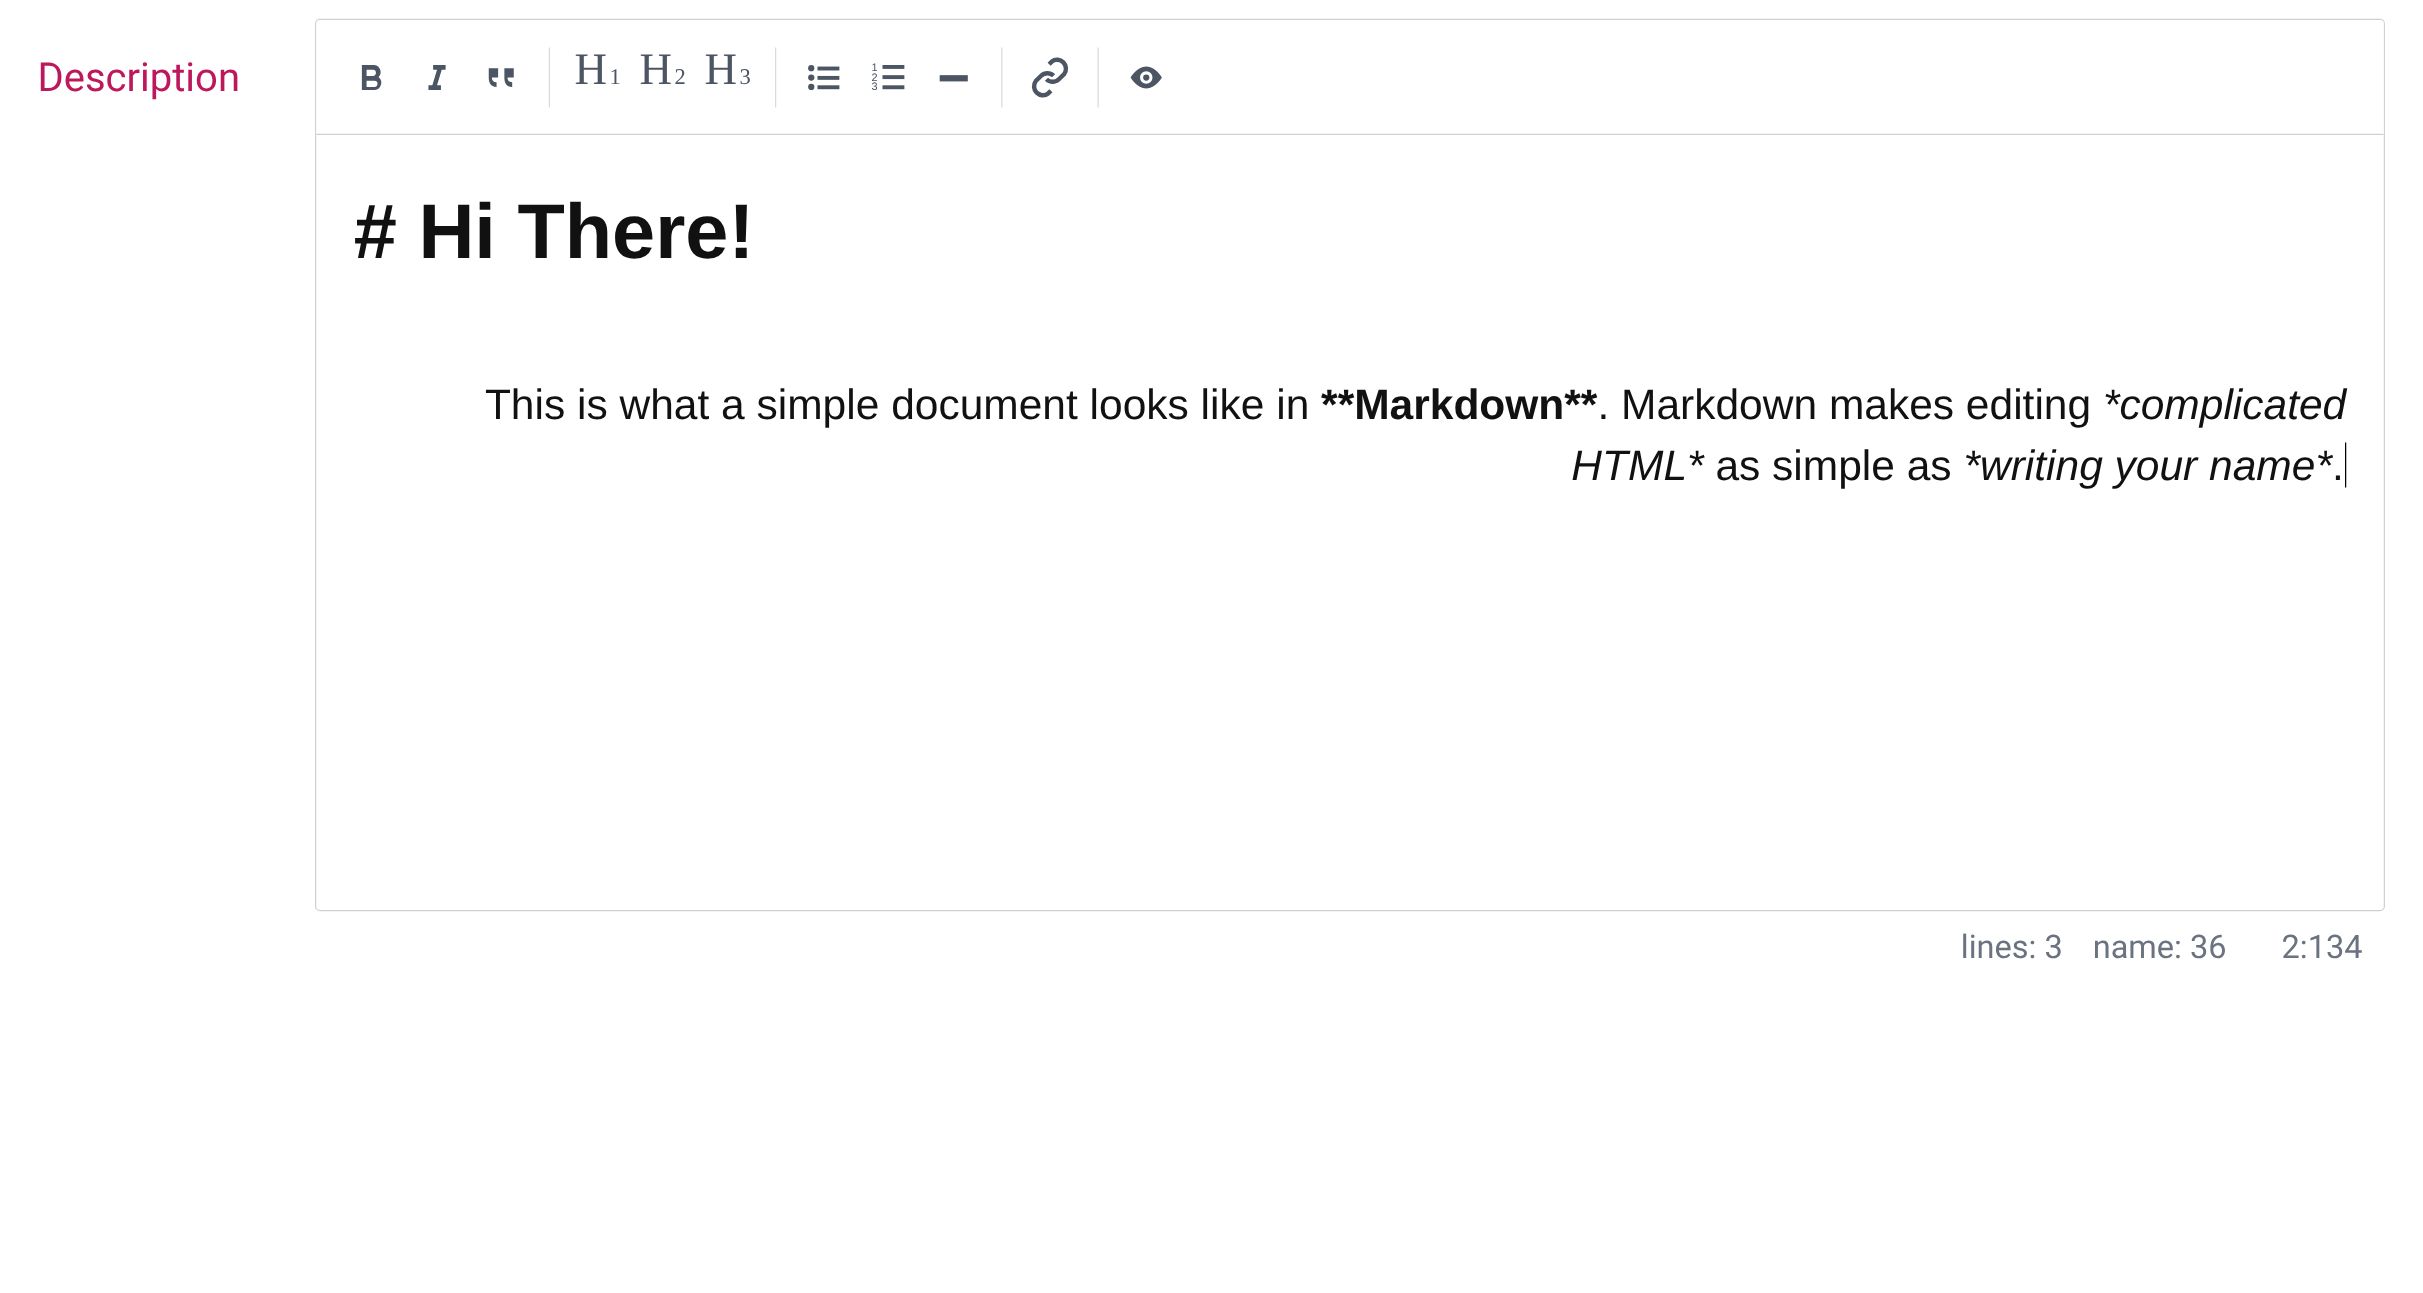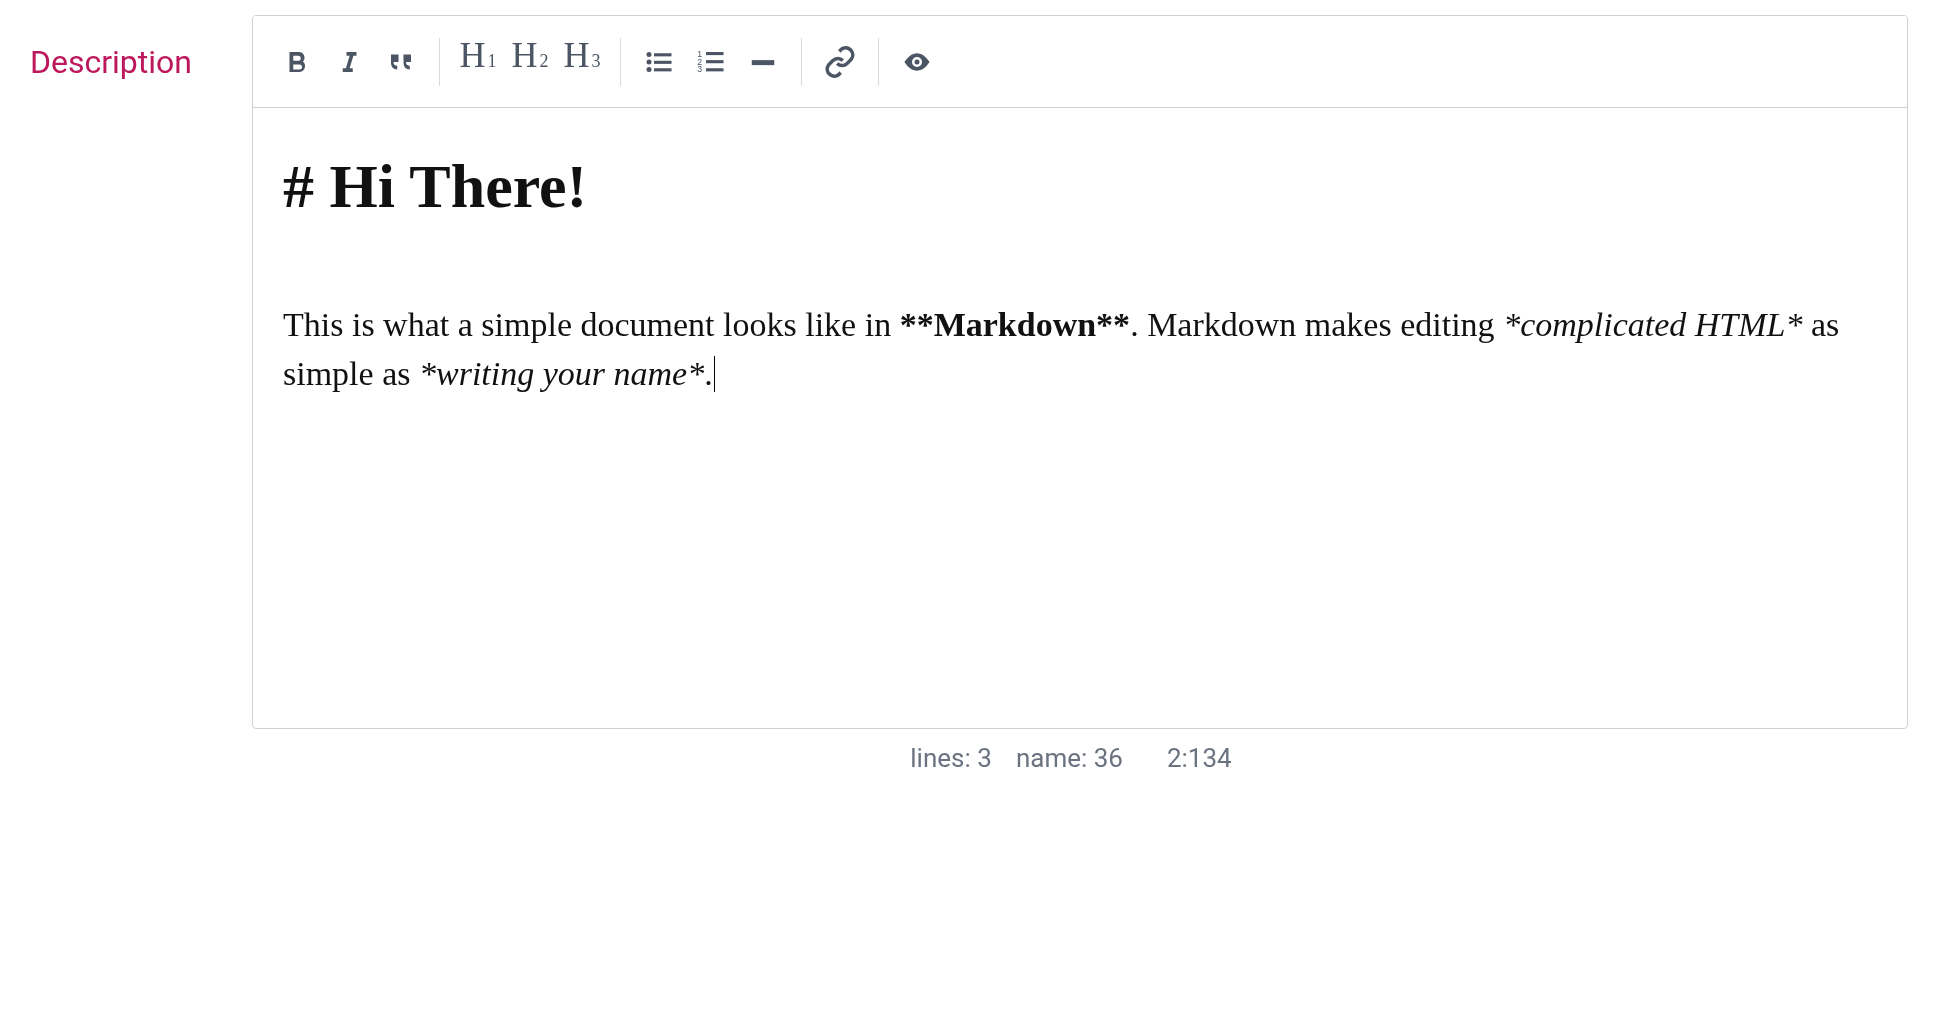--- a/index.html
+++ b/index.html
@@ -67,45 +67,46 @@
       display: inline-flex;
       align-items: baseline;
     }
     .heading-sub {
       font-size: 18px;
       margin-left: 2px;
     }
     .content-area {
       padding: 35px 30px 300px 30px;
       min-height: 620px;
-      font-family: Liberation Serif, serif;
+      font-family: Liberation Sans, sans-serif;
       color: #111;
       line-height: 1.4;
       outline: none;
       cursor: text;
     }
     .md-heading {
       font-size: 62px;
       font-weight: 700;
       margin-bottom: 70px;
     }
     .md-para {
       font-size: 34px;
       font-weight: 400;
       line-height: 1.45;
+      text-align: right;
     }
     .md-bold {
       font-weight: 700;
     }
     .md-italic {
       font-style: italic;
     }
     .statusbar {
       display: flex;
-      justify-content: center;
+      justify-content: flex-end;
       gap: 24px;
       padding: 14px 18px 0 0;
       color: #6b7280;
       font-size: 26px;
     }
     .statusbar .pos {
       margin-left: 20px;
     }
     .cursor-mark {
       display: inline-block;

